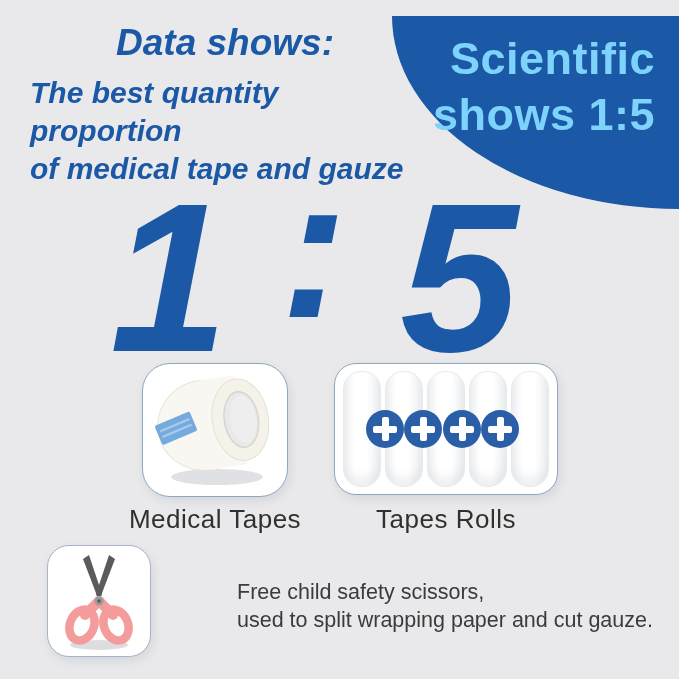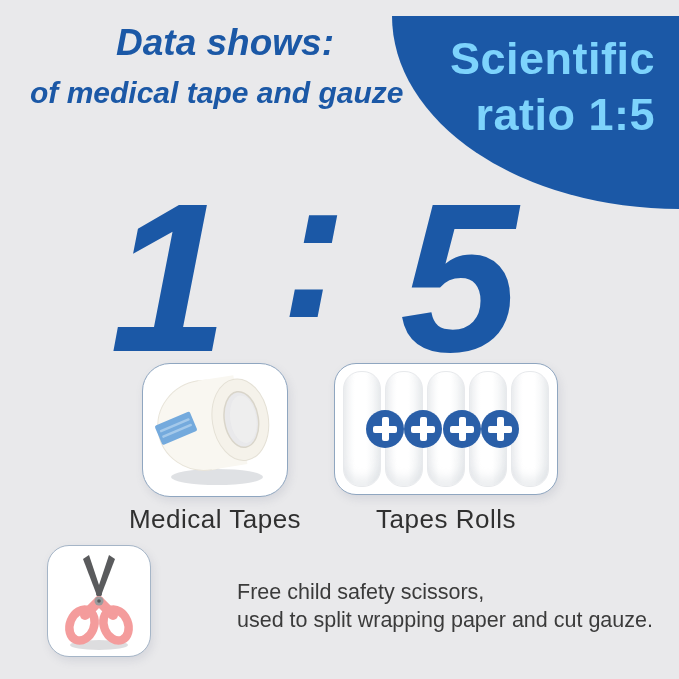--- a/index.html
+++ b/index.html
@@ -55,27 +55,28 @@
   .svgfit{display:block;}
 </style>
 </head>
 <body>
 
 <div class="stage">
 
   <div class="intro">
     <div class="intro-title">Data shows:</div>
     <div class="intro-lines">
+      <div>The best quantity proportion</div>
       <div>of medical tape and gauze</div>
     </div>
   </div>
 
   <div class="badge">
     <div>Scientific</div>
-    <div>ratio 1:5</div>
+    <div>shows 1:5</div>
   </div>
 
   <div class="ratio">
     <span>1</span>
     <span class="ratio-colon">:</span>
     <span>5</span>
   </div>
 
   <div class="pbox tape-box">
     <svg class="svgfit" width="143" height="131" viewBox="0 0 143 131">

